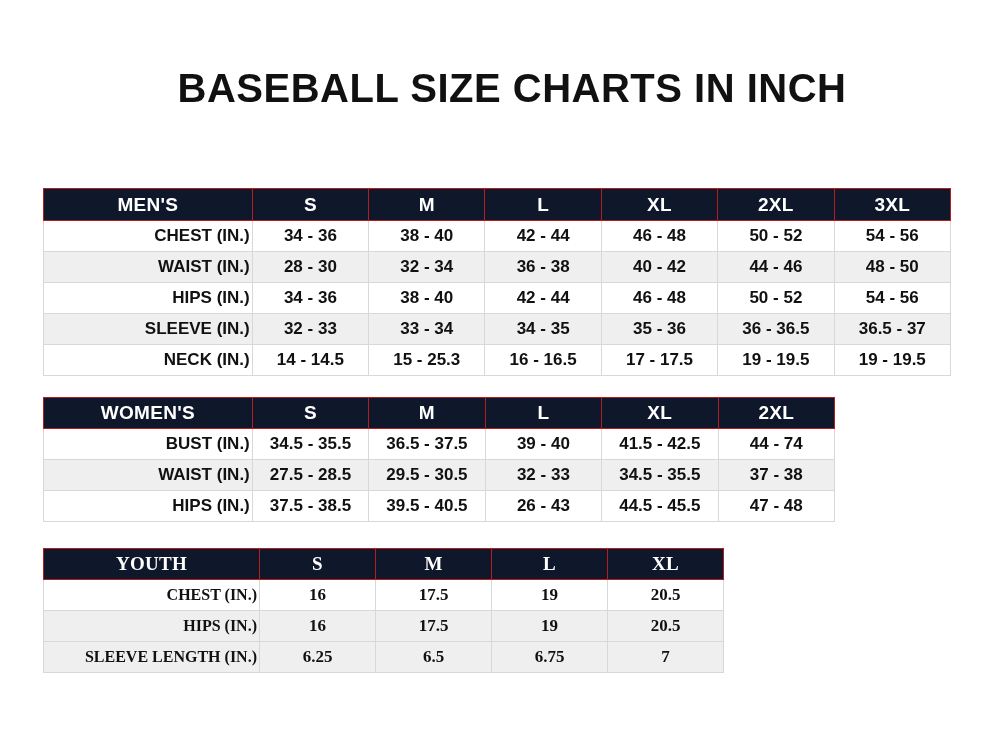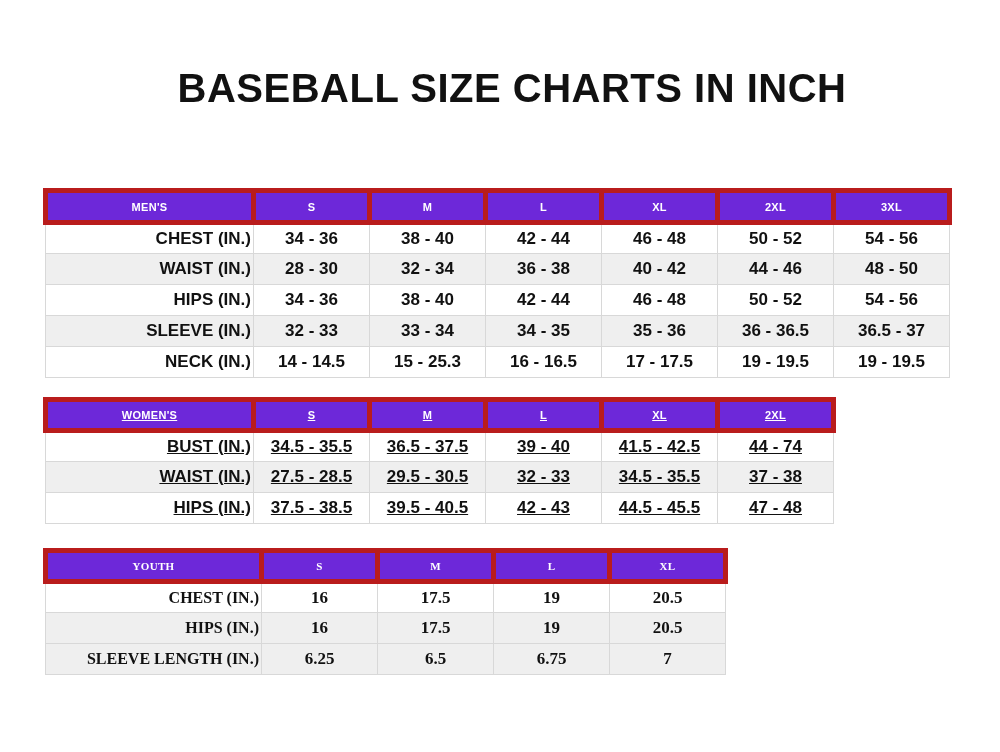--- a/index.html
+++ b/index.html
@@ -49,25 +49,25 @@
     text-align: center;
     font-weight: bold;
     font-size: 17px;
     color: #111111;
     height: 31px;
     padding: 0 2px;
     white-space: nowrap;
     box-sizing: border-box;
   }
   .tbl thead th {
-    background: #6d28d9;
+    background: #0f172a;
     color: #ffffff;
-    border: 5px solid #b91c1c;
+    border: 1px solid #b91c1c;
     height: 32px;
-    font-size: 11px;
+    font-size: 19px;
     letter-spacing: 0.3px;
   }
   .tbl thead th.rowlabel-head {
     text-align: center;
   }
   .tbl tbody tr.alt td {
     background: #efefef;
   }
   .tbl tbody tr td {
     background: #ffffff;
@@ -84,21 +84,21 @@
   #mens-table-wrap { top: 188px; }
   #mens-table { width: 908px; }
   #mens-table col.c0 { width: 208px; }
   #mens-table col.cx { width: 116px; }
 
   
   #womens-table-wrap { top: 397px; }
   #womens-table { width: 792px; }
   #womens-table col.c0 { width: 208px; }
   #womens-table col.cx { width: 116px; }
-  #womens-table th, #womens-table td { height: 31px; text-decoration: underline; }
+  #womens-table th, #womens-table td { height: 31px; }
 
   
   #youth-table-wrap { top: 548px; }
   #youth-table { width: 680px; font-family: Liberation Serif, serif; }
   #youth-table col.c0 { width: 216px; }
   #youth-table col.cx { width: 116px; }
   #youth-table th, #youth-table td { height: 31px; }
   #youth-table td.rowlabel { font-size: 16px; }
 </style>
 </head>
@@ -214,21 +214,21 @@
           <td>27.5 - 28.5</td>
           <td>29.5 - 30.5</td>
           <td>32 - 33</td>
           <td>34.5 - 35.5</td>
           <td>37 - 38</td>
         </tr>
         <tr>
           <td class="rowlabel">HIPS (IN.)</td>
           <td>37.5 - 38.5</td>
           <td>39.5 - 40.5</td>
-          <td>42 - 43</td>
+          <td>26 - 43</td>
           <td>44.5 - 45.5</td>
           <td>47 - 48</td>
         </tr>
       </tbody>
     </table>
   </div>
 
   <div class="tbl-wrap" id="youth-table-wrap">
     <table class="tbl" id="youth-table">
       <colgroup>

